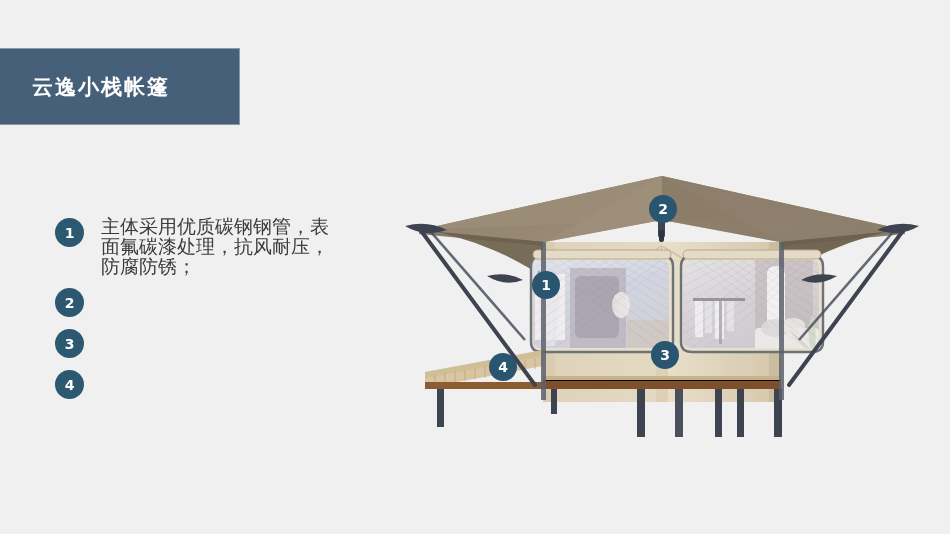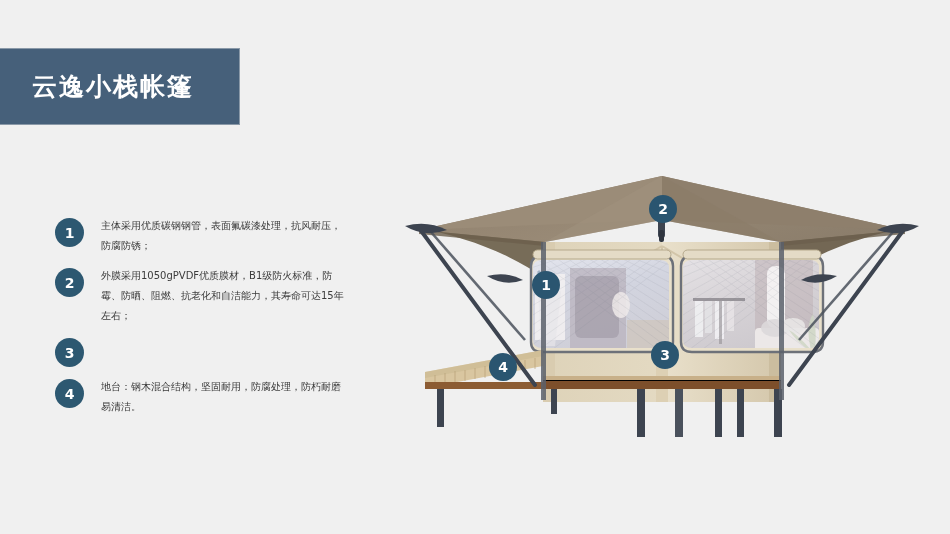--- a/index.html
+++ b/index.html
@@ -31,21 +31,21 @@
     height: 77px;
     background: #46607a;
     border: 1px solid #8a99a8;
     border-left: none;
     box-sizing: border-box;
     display: flex;
     align-items: center;
   }
   #title-text {
     color: #ffffff;
-    font-size: 25px;
+    font-size: 21px;
     font-weight: bold;
     letter-spacing: 2px;
     margin-left: 32px;
     white-space: nowrap;
   }
 
   
   #feature-list {
     position: absolute;
     left: 55px;
@@ -68,21 +68,21 @@
     font-size: 14px;
     font-weight: bold;
     display: flex;
     align-items: center;
     justify-content: center;
     margin-top: 2px;
   }
   .feature-text {
     margin-left: 17px;
     color: #3b3b3b;
-    font-size: 10px;
+    font-size: 19px;
     line-height: 20px;
     letter-spacing: 0px;
     width: 245px;
   }
 
   
   #tent-figure {
     position: absolute;
     left: 375px;
     top: 150px;
@@ -124,30 +124,28 @@
 
   <div id="feature-list">
 
     <div class="feature-item">
       <div class="feature-badge">1</div>
       <div class="feature-text">主体采用优质碳钢钢管，表面氟碳漆处理，抗风耐压，防腐防锈；</div>
     </div>
 
     <div class="feature-item">
       <div class="feature-badge">2</div>
-      <div class="feature-text">外膜采用1050gPVDF优质膜材，B1级防火标准，防霉、防晒、阻燃、抗老化和自洁能力，其寿命可达15年左右；</div>
     </div>
 
     <div class="feature-item">
       <div class="feature-badge">3</div>
     </div>
 
     <div class="feature-item">
       <div class="feature-badge">4</div>
-      <div class="feature-text">地台：钢木混合结构，坚固耐用，防腐处理，防朽耐磨易清洁。</div>
     </div>
 
   </div>
 
   <div id="tent-figure">
     <svg width="575" height="290" viewBox="0 0 575 290" xmlns="http://www.w3.org/2000/svg">
       <defs>
         <linearGradient id="gWallLeft" x1="0" y1="0" x2="1" y2="0">
           <stop offset="0" stop-color="#ded3b9"></stop>
           <stop offset="1" stop-color="#e9e0cb"></stop>

